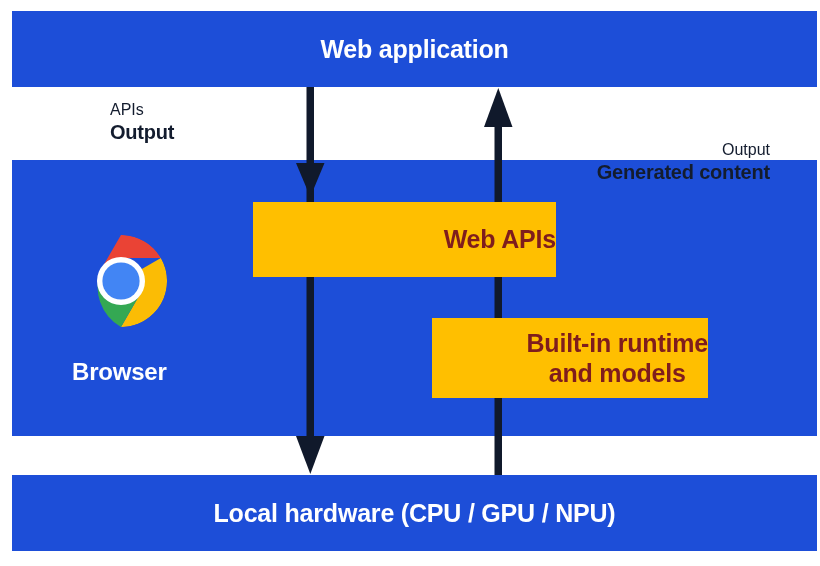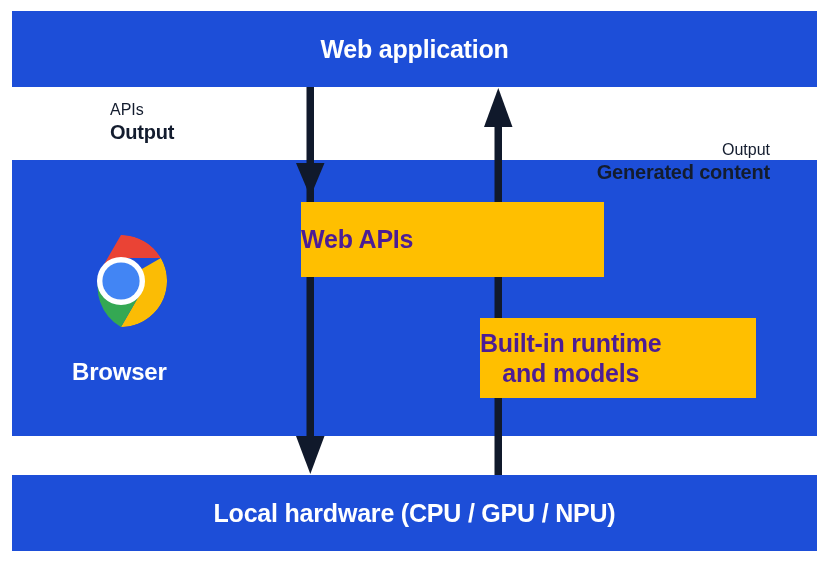--- a/index.html
+++ b/index.html
@@ -85,27 +85,26 @@
     letter-spacing: -0.2px;
     white-space: nowrap;
   }
 
   
   .yellow-box {
     position: absolute;
     background: #ffbf00;
     display: flex;
     align-items: center;
-    justify-content: flex-start;
+    justify-content: flex-end;
     text-align: center;
-    color: #4c1d95;
+    color: #7f1d1d;
     font-weight: bold;
     letter-spacing: -0.2px;
     line-height: 1.22;
-    margin-left: 48px;
   }
   #box-web-apis {
     left: 253px; top: 202px;
     width: 303px; height: 75px;
     font-size: 25px;
   }
   #box-builtin {
     left: 432px; top: 318px;
     width: 276px; height: 80px;
     font-size: 25px;

